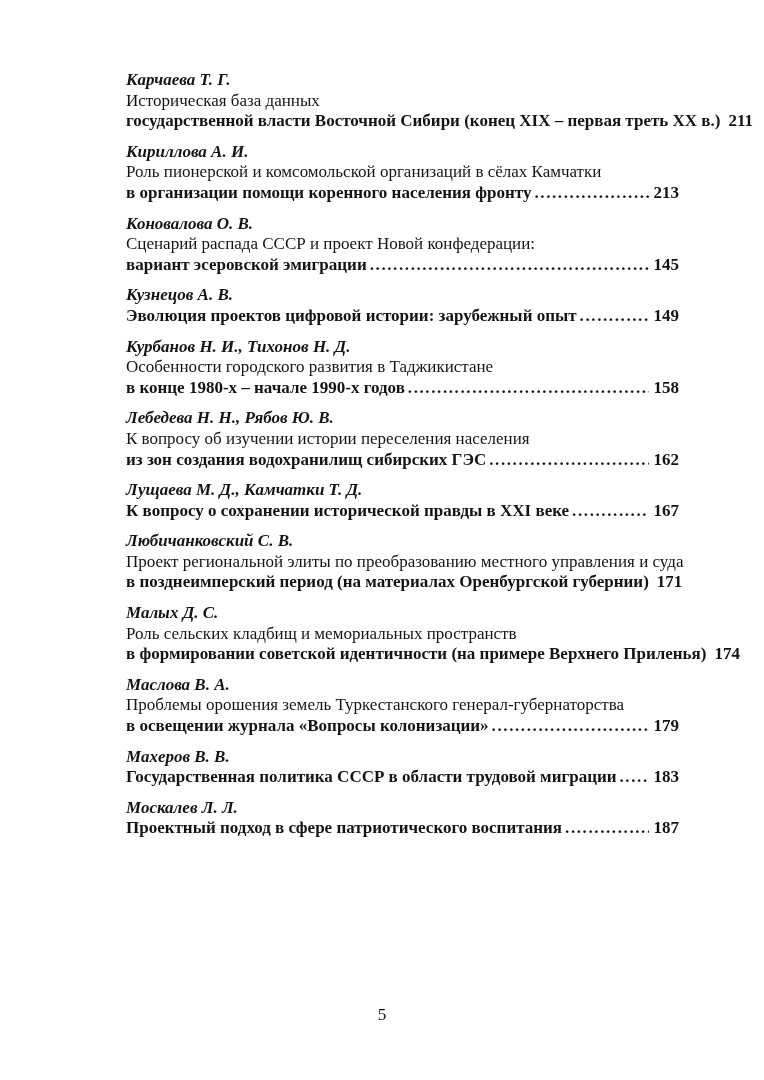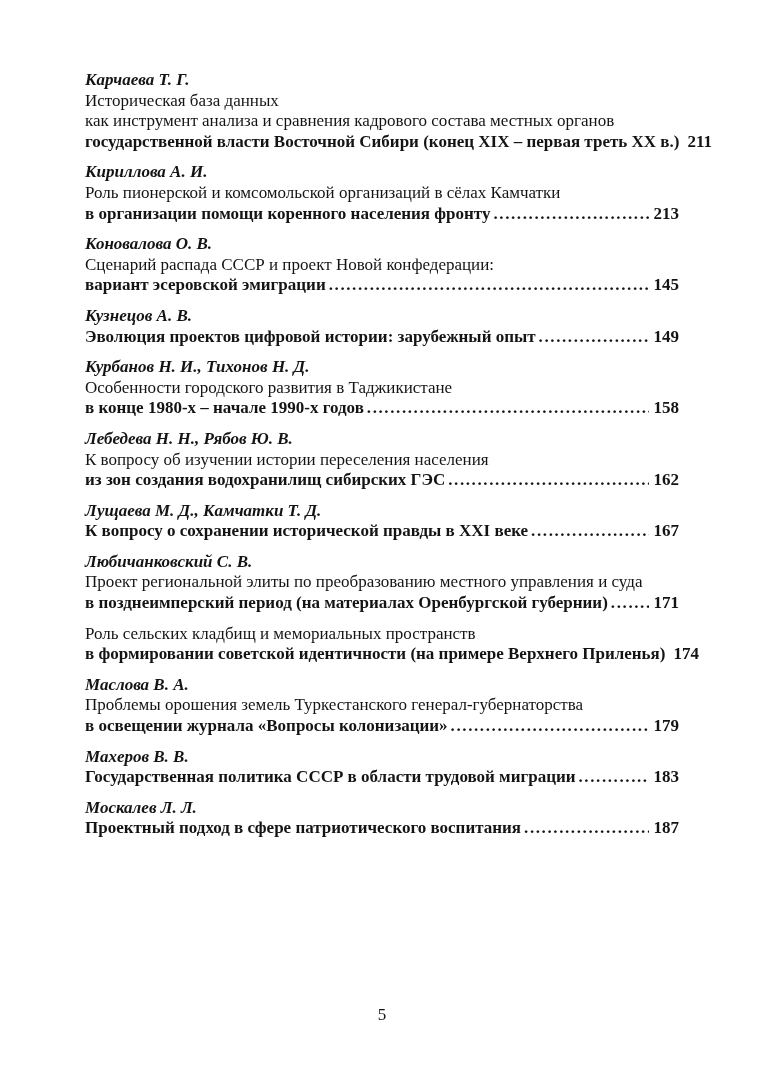--- a/index.html
+++ b/index.html
@@ -16,20 +16,21 @@
     color: #141414;
   }
   .toc-content {
     position: absolute;
     left: 85px;
     top: 70px;
     width: 594px;
   }
   .entry {
     margin-bottom: 10px;
+    margin-left: 41px;
   }
   .authors-line,
   .title-line,
   .title-lastline {
     font-size: 17px;
     line-height: 20.6px;
     white-space: nowrap;
   }
   .authors-line {
     font-weight: bold;
@@ -68,21 +69,20 @@
     line-height: 20.6px;
   }
 </style>
 </head>
 <body>
 
 <main class="toc-content" id="toc-list">
     <div class="entry">
       <div class="authors-line"><span>Карчаева Т. Г.</span></div>
       <div class="title-line">Историческая база данных</div>
-      <div class="title-line">как инструмент анализа и сравнения кадрового состава местных органов</div>
       <div class="title-lastline">
         <span class="title-text">государственной власти Восточной Сибири (конец XIX – первая треть XX в.)</span>
         <span class="dot-leader"></span>
         <span class="page-num">211</span>
       </div>
     </div>
     <div class="entry">
       <div class="authors-line"><span>Кириллова А. И.</span></div>
       <div class="title-line">Роль пионерской и комсомольской организаций в сёлах Камчатки</div>
       <div class="title-lastline">
@@ -137,20 +137,21 @@
     <div class="entry">
       <div class="authors-line"><span>Любичанковский С. В.</span></div>
       <div class="title-line">Проект региональной элиты по преобразованию местного управления и суда</div>
       <div class="title-lastline">
         <span class="title-text">в позднеимперский период (на материалах Оренбургской губернии)</span>
         <span class="dot-leader"></span>
         <span class="page-num">171</span>
       </div>
     </div>
     <div class="entry">
+      <div class="authors-line"><span>Малых Д. С.</span></div>
       <div class="title-line">Роль сельских кладбищ и мемориальных пространств</div>
       <div class="title-lastline">
         <span class="title-text">в формировании советской идентичности (на примере Верхнего Приленья)</span>
         <span class="dot-leader"></span>
         <span class="page-num">174</span>
       </div>
     </div>
     <div class="entry">
       <div class="authors-line"><span>Маслова В. А.</span></div>
       <div class="title-line">Проблемы орошения земель Туркестанского генерал-губернаторства</div>

